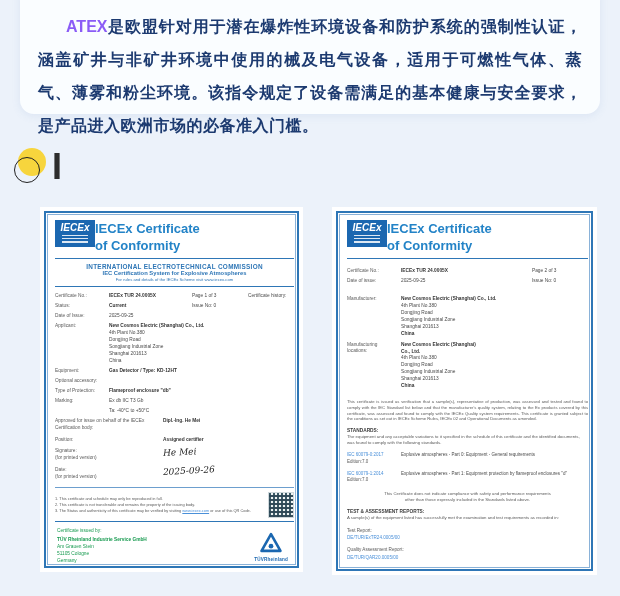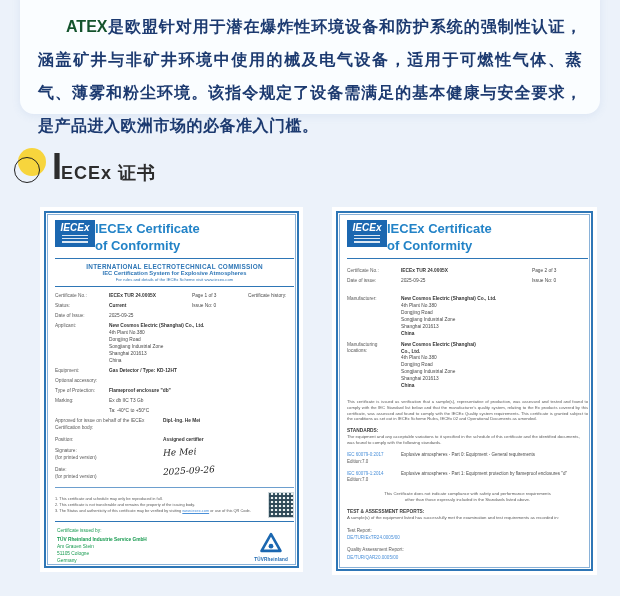--- a/index.html
+++ b/index.html
@@ -16,21 +16,21 @@
     position:absolute; left:20px; top:-18px; width:580px; height:132px;
     background:#fafdff; border-radius:14px;
     box-shadow:0 2px 8px rgba(100,140,200,0.12);
     padding:28px 18px 0 18px;
   }
   .intro-text {
     font-size:16px; line-height:33px; color:#1c3a70;
     text-align:justify; text-indent:28px; font-weight:600;
     letter-spacing:0.5px;
   }
-  .atex { color:#14532d; font-weight:bold; letter-spacing:0;margin-top:20px; }
+  .atex { color:#8b5cf6; font-weight:bold; letter-spacing:0;margin-top:20px; }
 
   
   .section-header { position:absolute; left:14px; top:140px; width:300px; height:56px; }
   .deco-circle-yellow {
     position:absolute; left:4px; top:8px; width:28px; height:28px;
     border-radius:50%; background:#f7d53d;
   }
   .deco-circle-outline {
     position:absolute; left:0px; top:17px; width:26px; height:26px;
     border-radius:50%; border:1.5px solid #222; background:transparent;
@@ -133,21 +133,20 @@
 
 <div class="intro-card">
   <p class="intro-text"><span class="atex">ATEX</span><span>是欧盟针对用于潜在爆炸性环境设备和防护系统的强制性认证，涵盖矿井与非矿井环境中使用的械及电气设备，适用于可燃性气体、蒸气、薄雾和粉尘环境。该指令规定了设备需满足的基本健康与安全要求，是产品进入欧洲市场的必备准入门槛。</span></p>
 </div>
 
 <div class="section-header">
   <span class="deco-circle-yellow"></span>
   <span class="deco-circle-outline"></span>
   <div class="section-title">
     <span class="big-i">I</span>
-      <span class="title-rest">ECEx 证书</span>
   </div>
 </div>
 
 <div class="cert" id="cert-left">
   <div class="cert-frame">
     <div class="cert-frame-inner">
 
       <div class="cert-header">
         <div class="iecex-logo">
           <span>IECEx</span>

